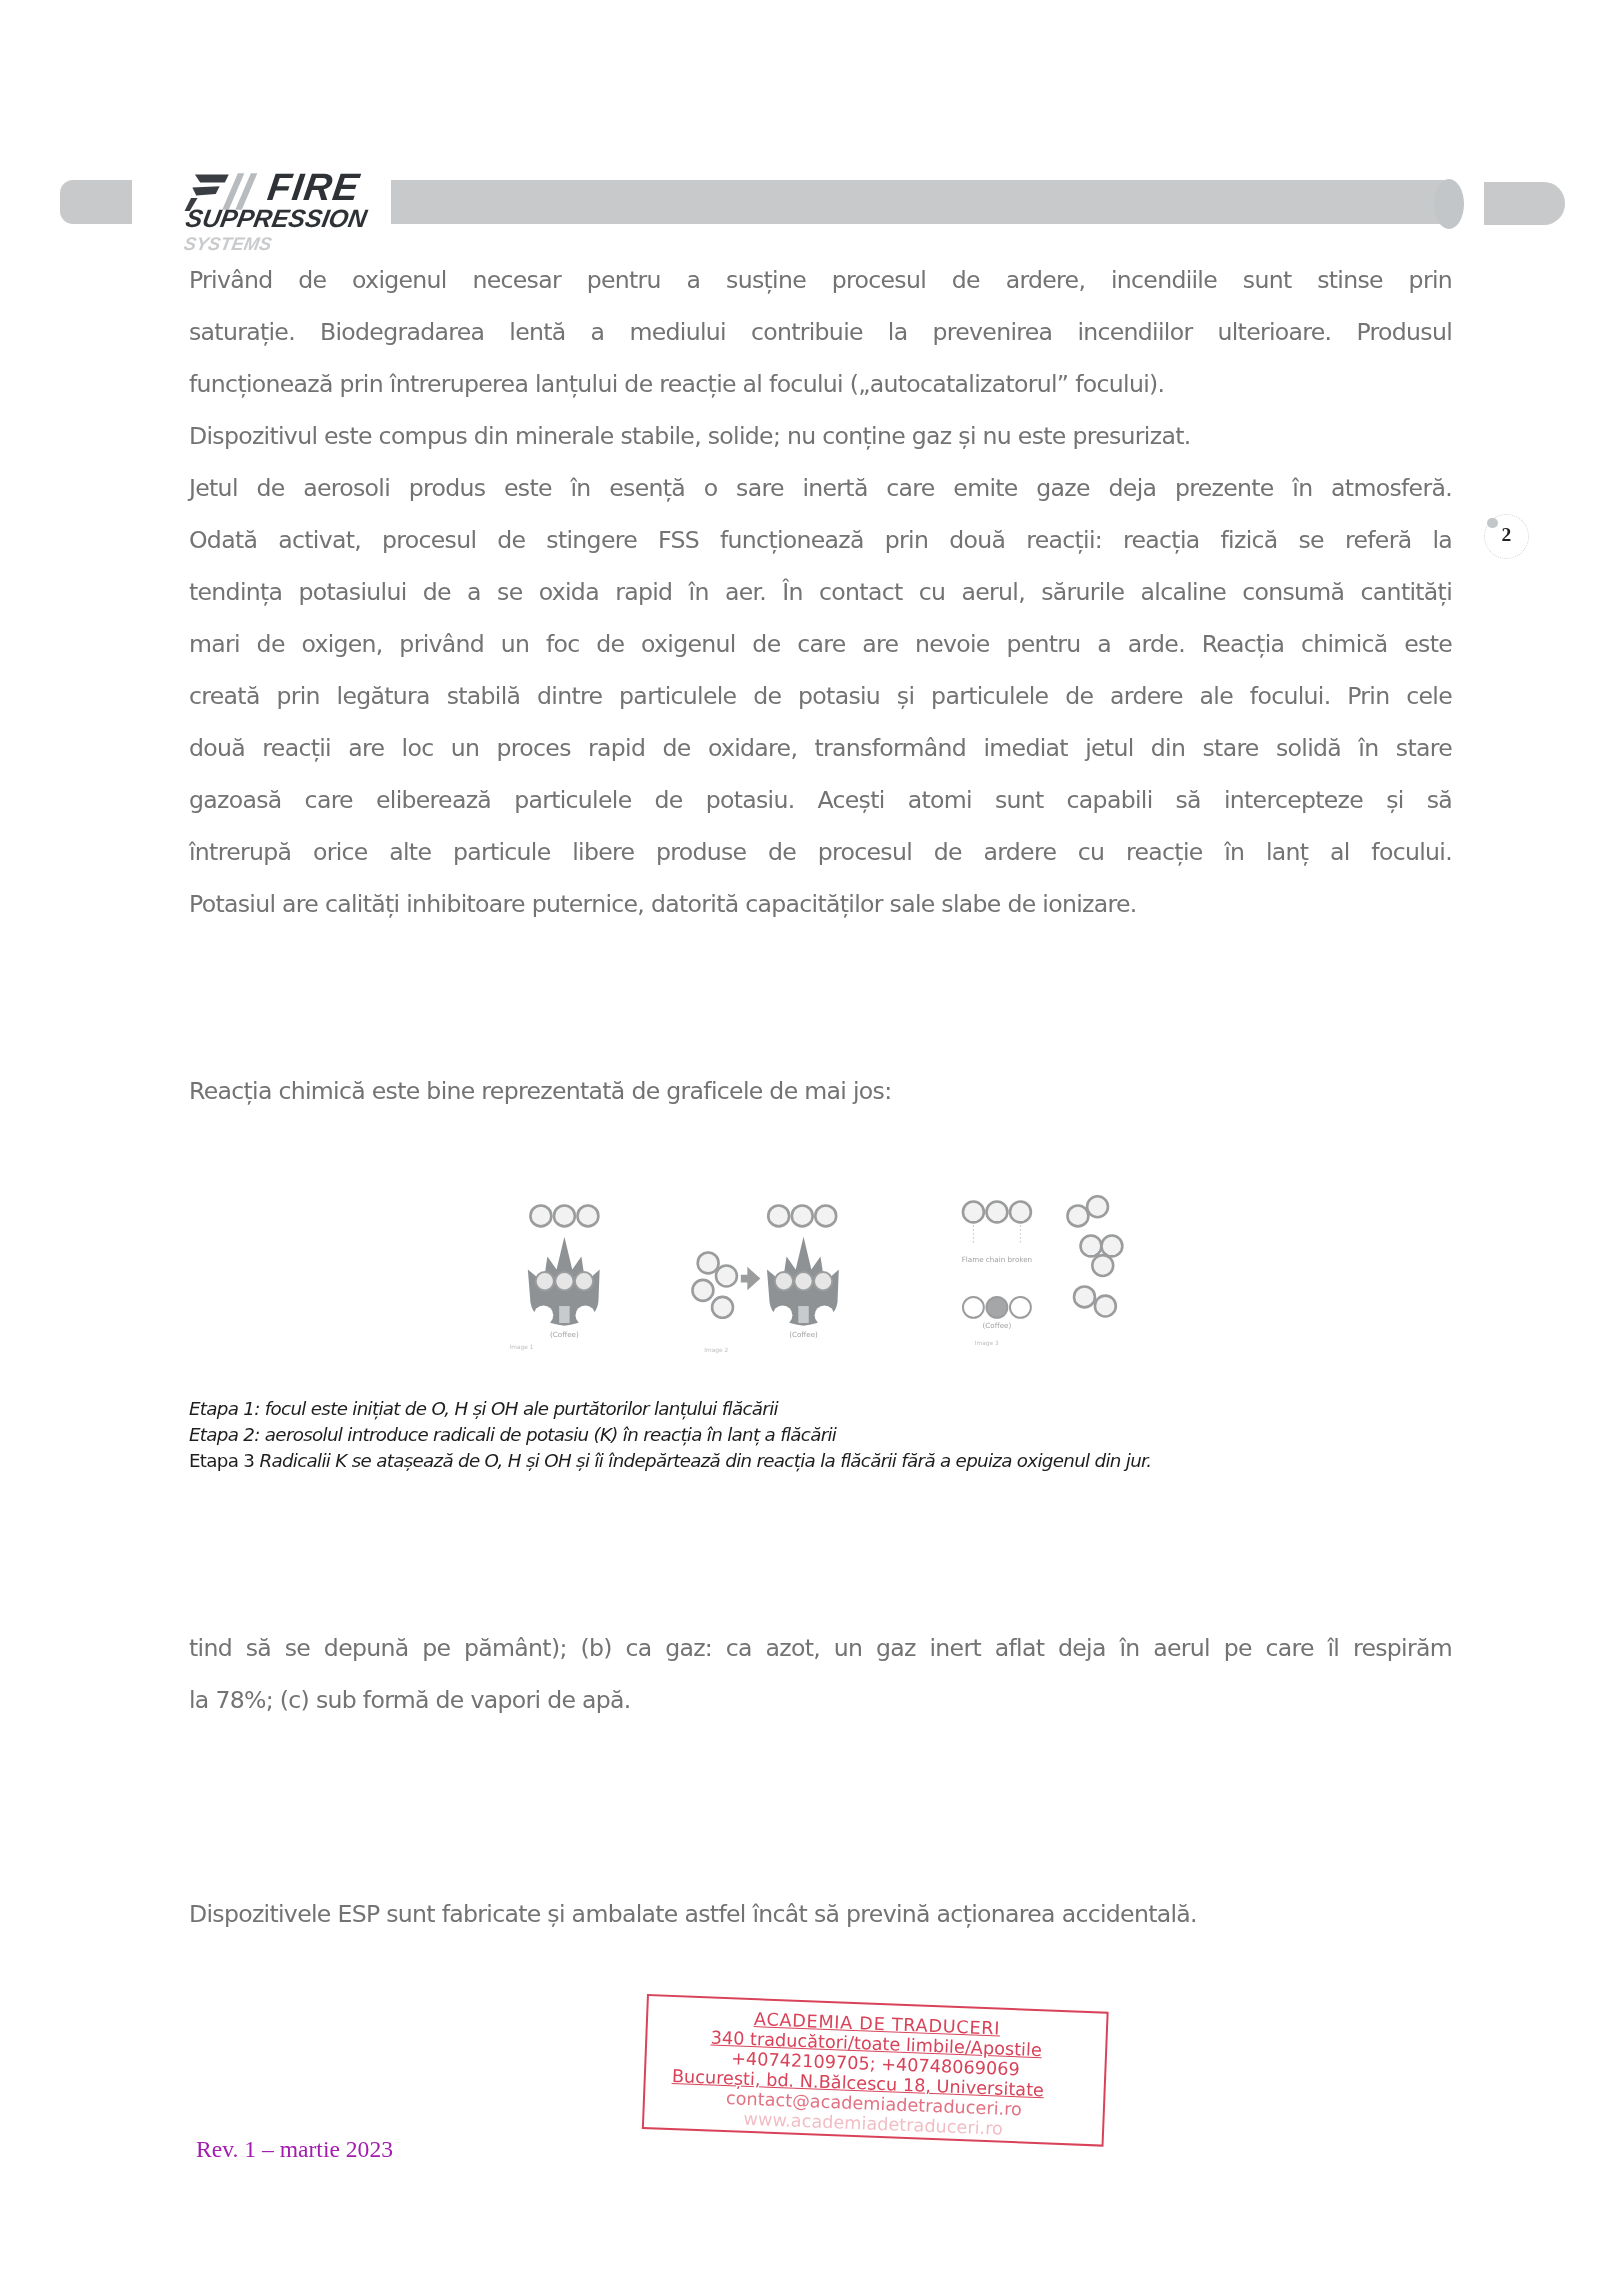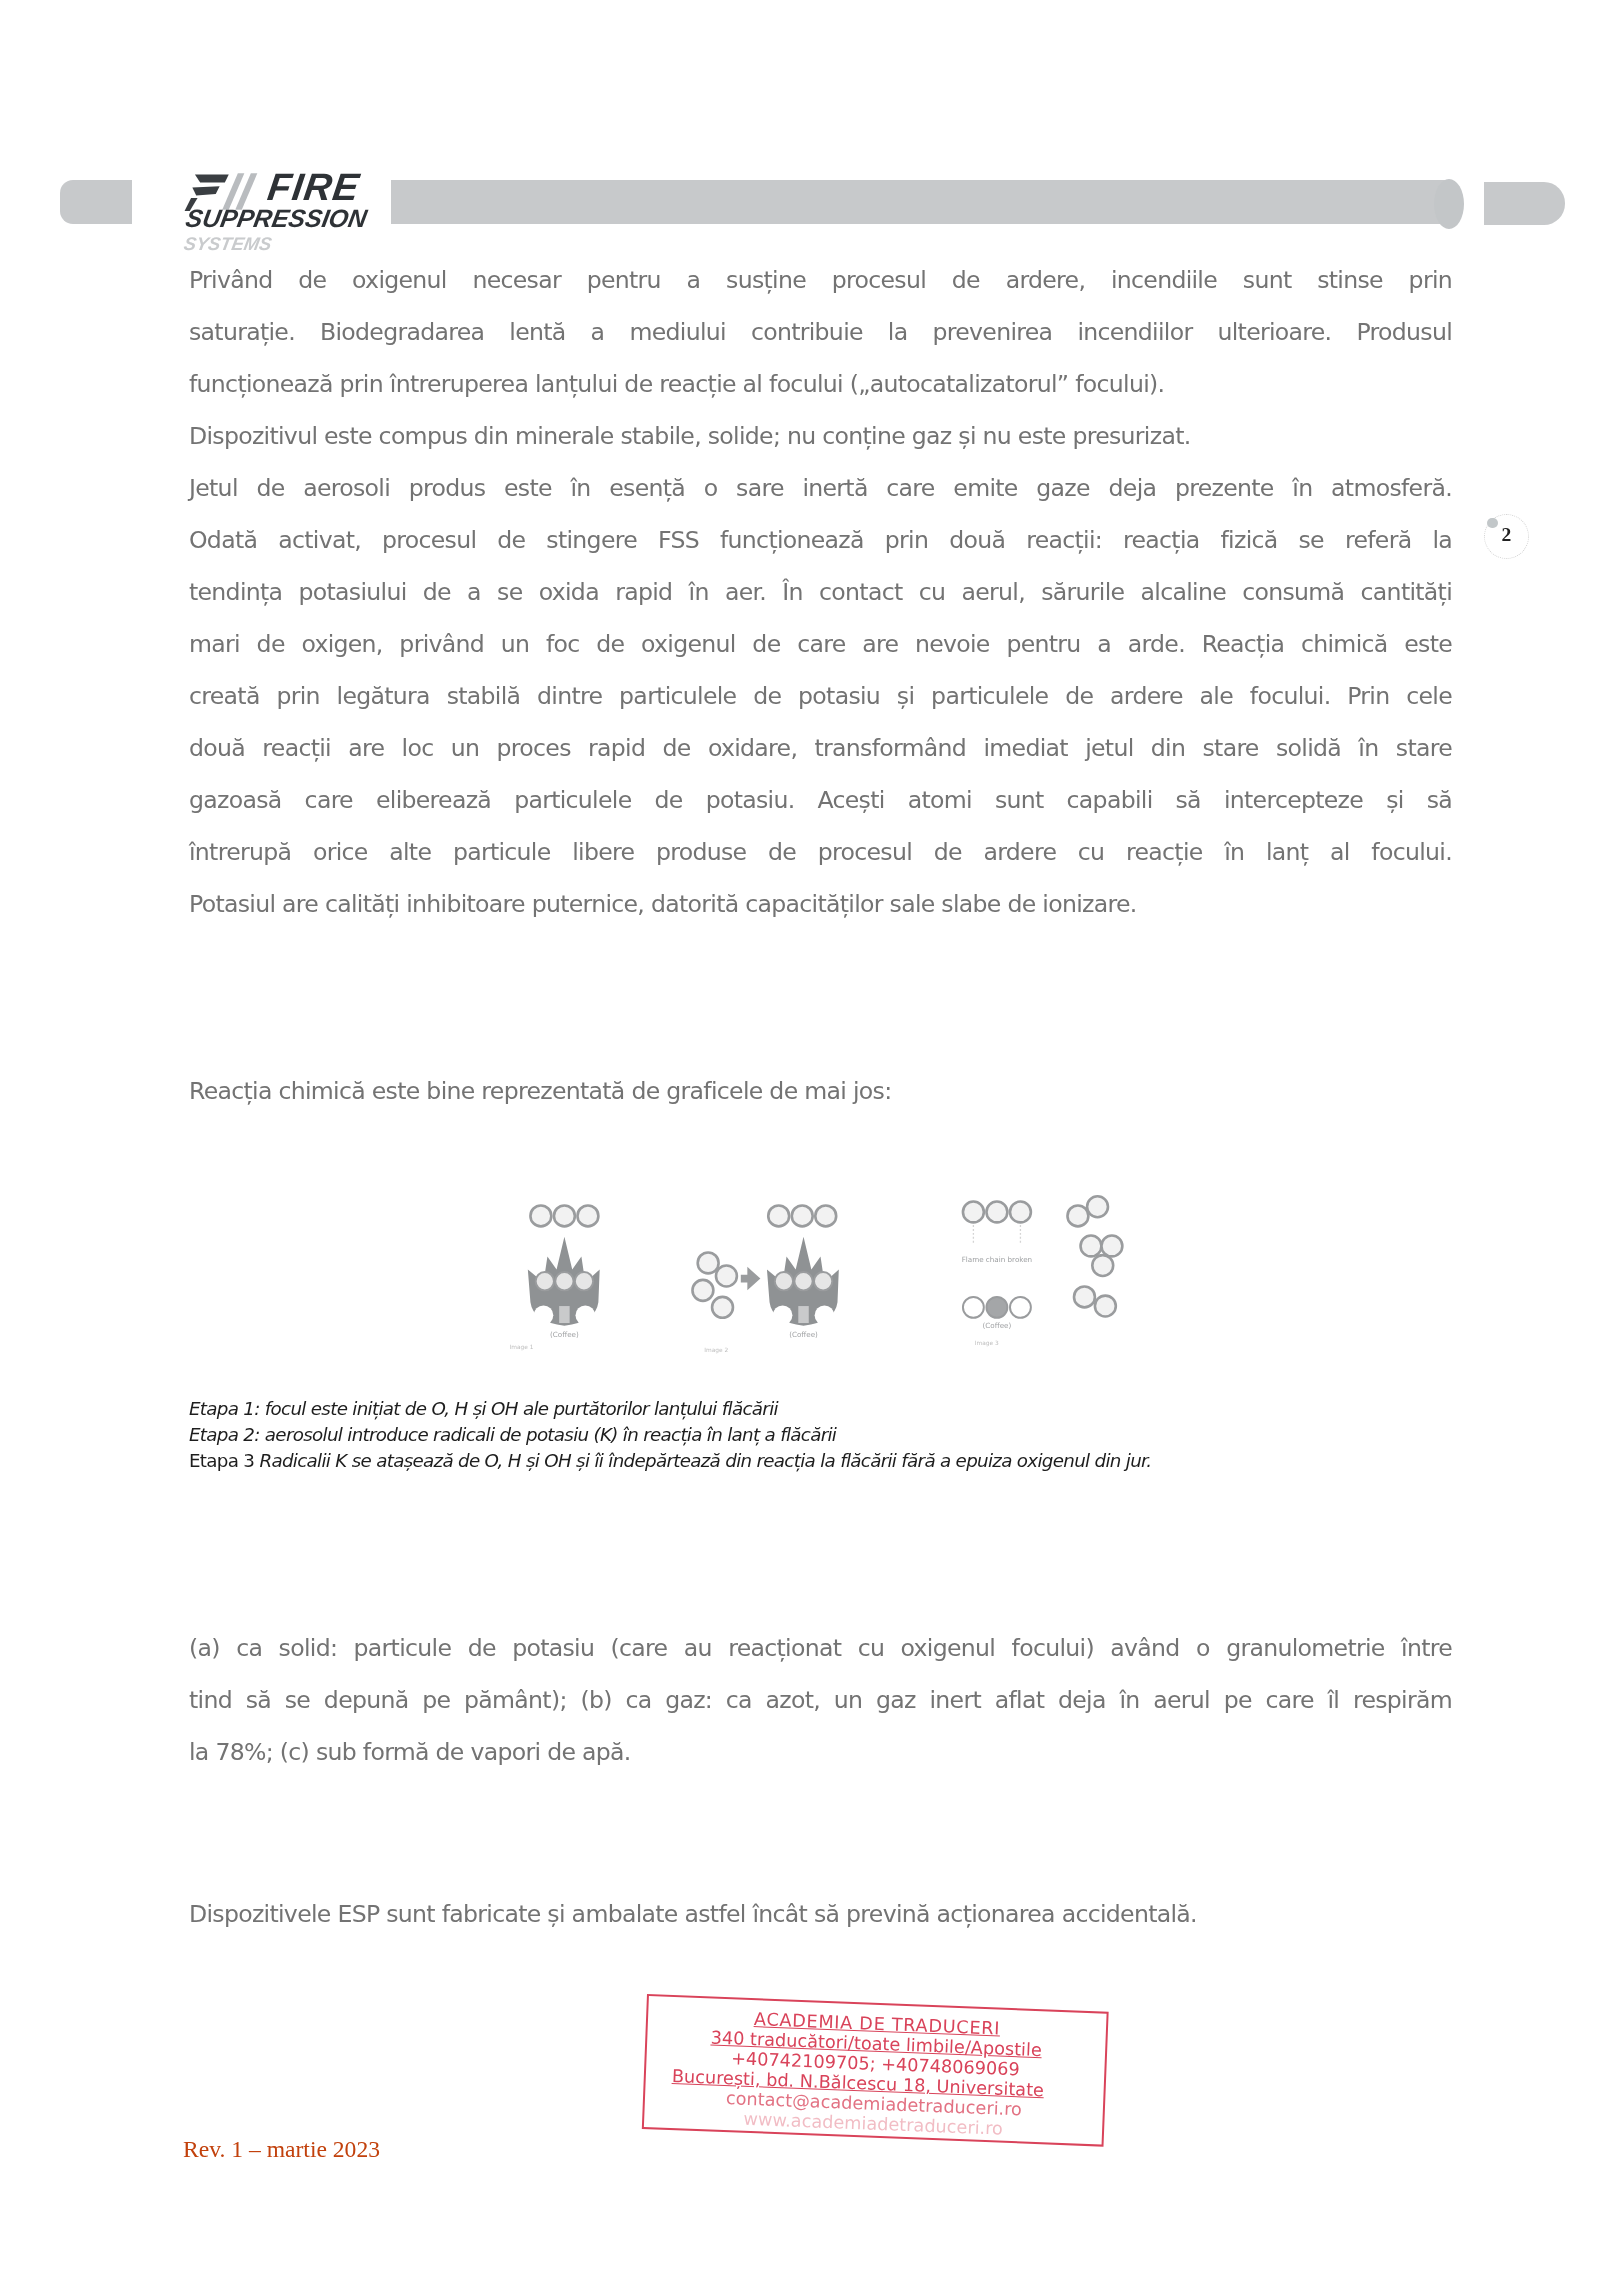--- a/index.html
+++ b/index.html
@@ -45,22 +45,22 @@
   
   .diagram { position: absolute; left: 504px; top: 1178px; width: 667px; height: 196px; }
 
   
   .caption { position: absolute; left: 189px; top: 1396px; font-family: "DejaVu Sans", sans-serif;
     font-size: 18.3px; line-height: 26px; color: #1e1e1e; letter-spacing: -0.7px; }
   .caption .cline { display: block; white-space: nowrap; }
   .caption i { font-style: italic; }
 
   
-  .rev { position: absolute; left: 183px; top: 2136px; font-family: "Liberation Serif", serif;
-    font-size: 23.6px; color: #c2410c; text-align: right; }
+  .rev { position: absolute; left: 196px; top: 2136px; font-family: "Liberation Serif", serif;
+    font-size: 23.6px; color: #a21caf; text-align: right; }
 
   
   .stamp { position: absolute; left: 647px; top: 1994px; width: 458px; height: 131px;
     border: 2px solid #d9435a; border-left-width: 2px; transform: rotate(2.2deg);
     transform-origin: left top; color: #d9435a; font-family: "DejaVu Sans", sans-serif;
     font-size: 17.7px; line-height: 20px; text-align: center; }
   .stamp .s1 { display: block; margin-top: 9.2px; letter-spacing: 0.7px; text-decoration: underline; }
   .stamp .s2 { display: block; text-decoration: underline; }
   .stamp .s3 { display: block; }
   .stamp .s4 { display: block; text-align: left; padding-left: 26px; text-decoration: underline; }
@@ -183,21 +183,20 @@
   </g>
 </svg>
 
 <div class="caption">
   <span class="cline"><i>Etapa 1: focul este inițiat de O, H și OH ale purtătorilor lanțului flăcării</i></span>
   <span class="cline"><i>Etapa 2: aerosolul introduce radicali de potasiu (K) în reacția în lanț a flăcării</i></span>
   <span class="cline"><span>Etapa 3 </span><i>Radicalii K se atașează de O, H și OH și îi îndepărtează din reacția la flăcării fără a epuiza oxigenul din jur.</i></span>
 </div>
 
 <div class="para p-end">
-  <span class="line">(a) ca solid: particule de potasiu (care au reacționat cu oxigenul focului) având o granulometrie între</span>
   <span class="line">tind să se depună pe pământ); (b) ca gaz: ca azot, un gaz inert aflat deja în aerul pe care îl respirăm</span>
   <span class="line last">la 78%; (c) sub formă de vapori de apă.</span>
 </div>
 
 <div class="para p-esp">
   <span class="line last">Dispozitivele ESP sunt fabricate și ambalate astfel încât să prevină acționarea accidentală.</span>
 </div>
 
 <div class="rev">Rev. 1 – martie 2023</div>
 

